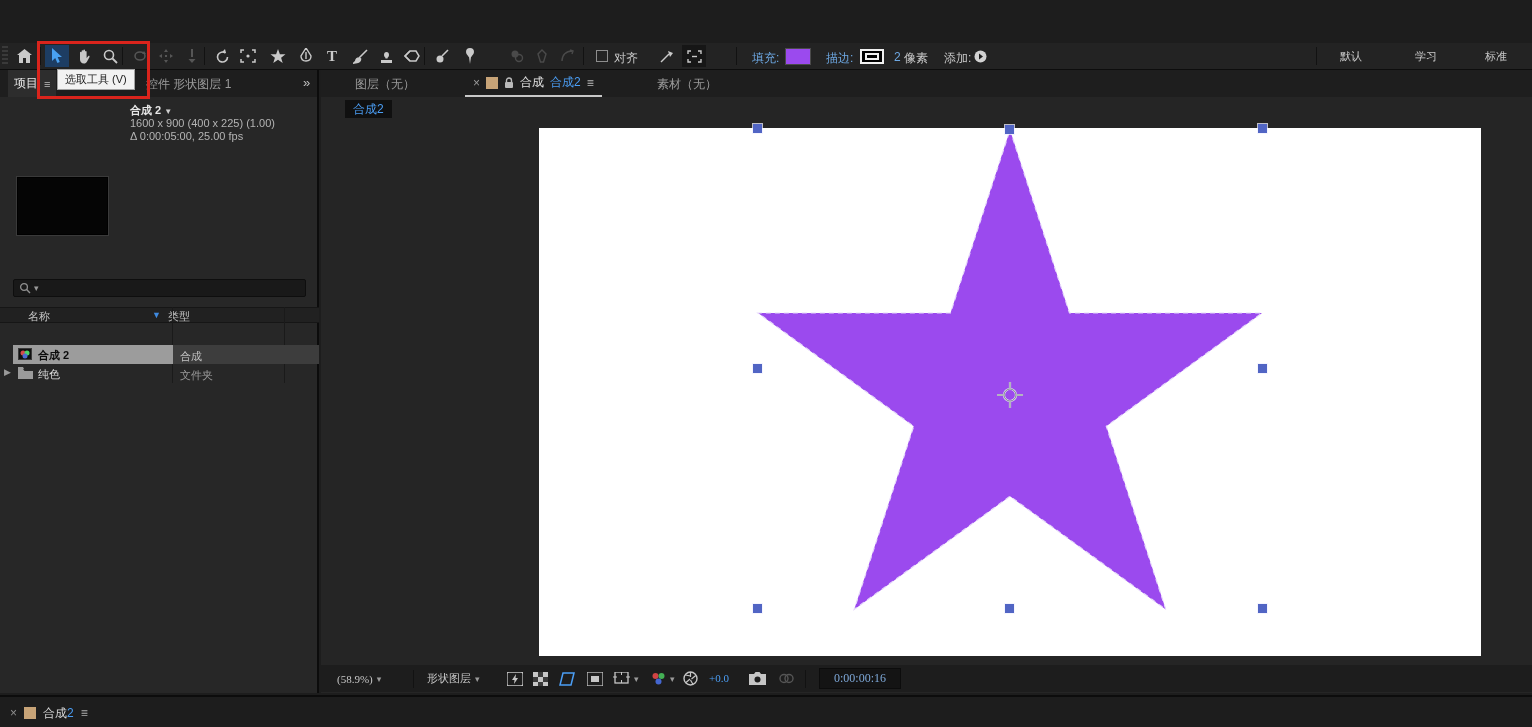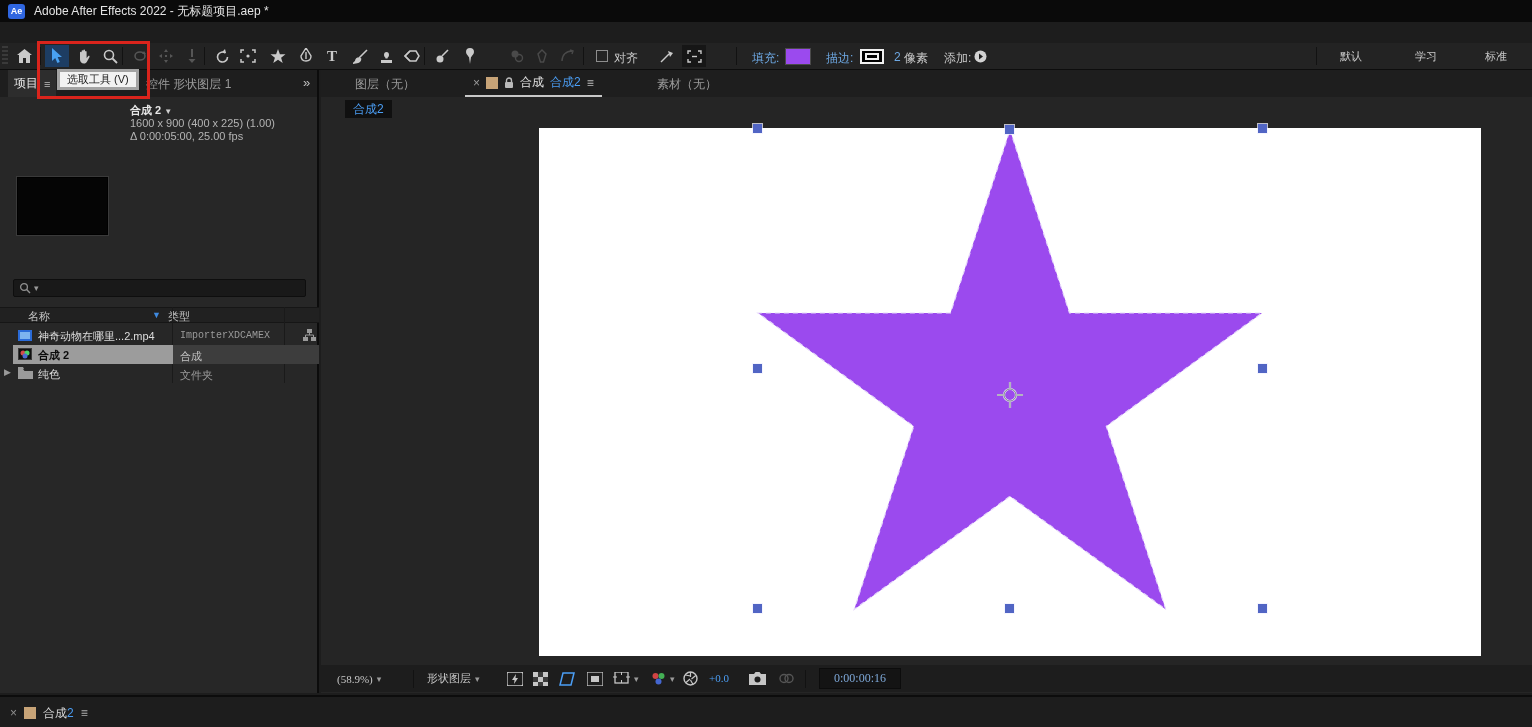--- a/index.html
+++ b/index.html
@@ -25,21 +25,21 @@
   .tsep { position:absolute; top:4px; width:1px; height:18px; background:#121212; }
   .grip { position:absolute; left:2px; top:3px; width:6px; height:20px;
     background:repeating-linear-gradient(#3a3a3a 0 2px, transparent 2px 4px); }
   .blue-label { color:#6ea9e4; font-size:12px; }
   .gray-label { color:#c9c9c9; font-size:12px; }
   .ws-item { position:absolute; top:0; height:26px; display:flex; align-items:center;
     color:#c9c9c9; font-size:11px; }
 
   
   #red-box { left:37px; top:41px; width:113px; height:58px; border:3px solid #da241c; z-index:60; pointer-events:none; }
-  #tooltip { left:57px; top:69px; height:21px; padding:0 7px; background:#f2f2f2; border:3px solid #a3a3a3;
+  #tooltip { left:57px; top:69px; height:21px; padding:0 7px; background:#f2f2f2; border:1px solid #a3a3a3;
     color:#1c1c1c; font-size:11px; display:flex; align-items:center; z-index:55; }
   #project-panel { left:0; top:70px; width:319px; height:623px; background:#272727; border-right:2px solid #0c0c0c; }
   #project-tabs { left:0; top:0; width:100%; height:27px; background:#1e1e1e; }
   .ptab-active { position:absolute; left:8px; top:0; height:27px; padding:0 6px; display:flex; gap:6px;
     align-items:center; background:#2d2d2d; color:#e6e6e6; font-size:12px; }
   .hamburger { color:#bdbdbd; font-size:11px; letter-spacing:0; }
 
   
   #thumb { left:17px; top:107px; width:91px; height:58px; background:#050505; border:1px solid #000;
     box-shadow:0 0 0 1px #3a3a3a; }
@@ -90,24 +90,20 @@
   .fill-swatch { position:absolute; width:24px; height:15px; top:6px; box-shadow:0 0 0 1px #4a4a4a; }
   .stroke-swatch { position:absolute; width:24px; height:15px; top:6px; background:#000; border:2px solid #f0f0f0; }
   .stroke-swatch::after { content:""; position:absolute; left:3px; top:2px; right:3px; bottom:2px; border:2px solid #f0f0f0; }
   svg { display:block; }
 </style>
 </head>
 <body>
 
 <div id="stage">
 
-  <div class="abs" id="titlebar">
-    <span class="ae-badge">Ae</span>
-    <span>Adobe After Effects 2022 - 无标题项目.aep *</span>
-  </div>
 
 
   <div class="abs" id="toolbar">
     <div class="grip"></div>
     <div class="tool" style="left:12px">
       <svg width="15" height="14" viewBox="0 0 15 14">
           <path d="M7.5 0L0 6h2v8h4V9h3v5h4V6h2z" fill="#c9c9c9"></path>
         </svg>
     </div>
     <div class="tsep" style="left:40px"></div>
@@ -286,34 +282,20 @@
     </div>
 
     <div class="abs" id="tbl-header">
       <span class="abs" style="left:28px;top:1px">名称</span>
       <span class="abs" style="left:152px;top:2px;color:#3f8ae0;font-size:9px">▼</span>
       <span class="abs" style="left:168px;top:1px">类型</span>
     </div>
     <div class="col-div" style="left:172px"></div>
     <div class="col-div" style="left:284px"></div>
 
-    <div class="prow" style="top:256px">
-      <svg class="abs" style="left:18px;top:4px" width="14" height="11" viewBox="0 0 14 11">
-        <rect width="14" height="11" fill="#2a6bd8"></rect>
-          <rect x="2" y="2" width="10" height="7" fill="#7db4f0"></rect>
-        </svg>
-      <span class="abs" style="left:38px;top:3px">神奇动物在哪里...2.mp4</span>
-      <span class="type mono" style="top:4px">ImporterXDCAMEX</span>
-      <svg class="abs" style="left:303px;top:3px" width="13" height="13" viewBox="0 0 13 13">
-        <rect x="4" y="0" width="5" height="4" fill="#9a9a9a"></rect>
-          <rect x="0" y="8" width="5" height="4" fill="#9a9a9a"></rect>
-          <rect x="8" y="8" width="5" height="4" fill="#9a9a9a"></rect>
-          <path d="M6.5 4v2M2.5 8V6h8v2" stroke="#9a9a9a" fill="none"></path>
-        </svg>
-    </div>
 
     <div class="abs" id="row2-hl-name"></div>
     <div class="abs" id="row2-hl-rest"></div>
     <div class="prow" style="top:275px">
       <svg class="abs" style="left:18px;top:3px" width="14" height="12" viewBox="0 0 14 12">
         <rect width="14" height="12" fill="#3a3a3a"></rect>
           <rect x="1" y="1" width="12" height="10" fill="#111"></rect>
           <circle cx="5" cy="5" r="2.5" fill="#d24b4b"></circle>
           <circle cx="9" cy="5" r="2.5" fill="#4bd26b"></circle>
           <circle cx="7" cy="8" r="2.5" fill="#4b6bd2"></circle>

